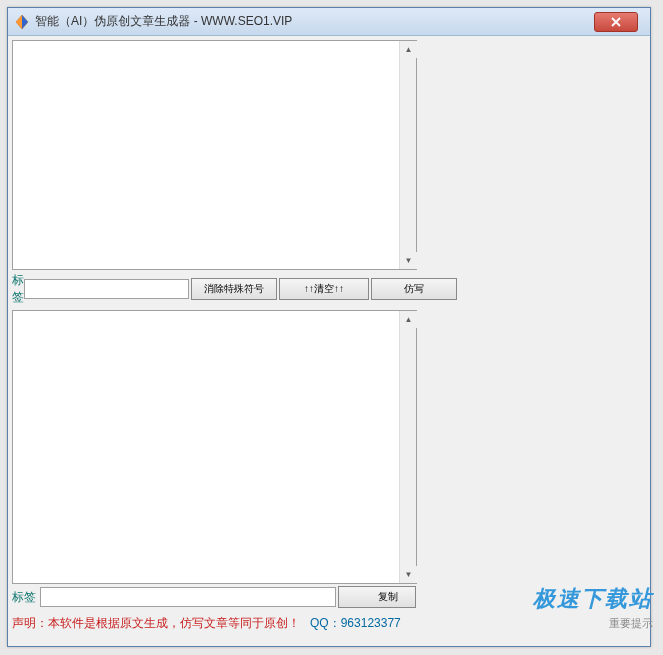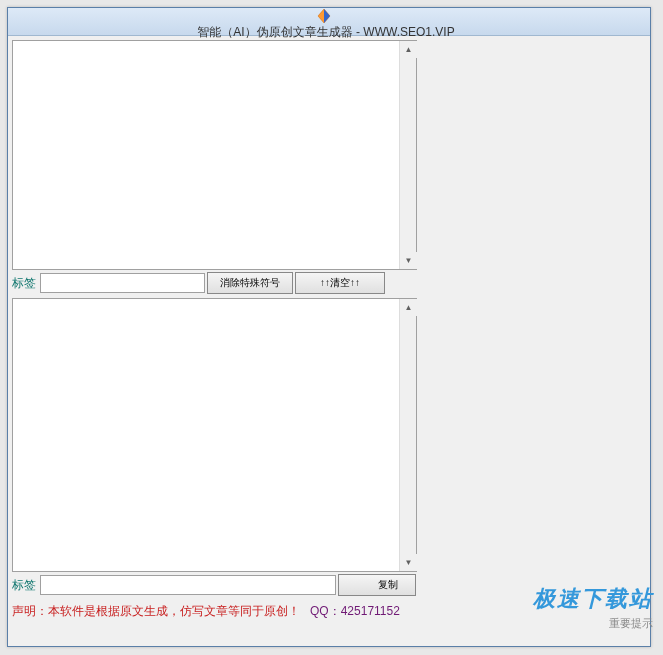--- a/index.html
+++ b/index.html
@@ -21,21 +21,20 @@
       background: #f0f0f0;
       box-shadow: 0 0 3px rgba(0,0,0,0.2);
     }
     .titlebar {
       height: 28px;
       background: linear-gradient(to bottom, #dde9f7, #c7d9ed);
       border-bottom: 1px solid #a0b8d0;
       display: flex;
       align-items: center;
       padding: 0 12px 0 6px;
-      flex-direction: column;
     }
     .titlebar-icon {
       width: 16px;
       height: 16px;
       margin-right: 5px;
       display: inline-flex;
       align-items: center;
       justify-content: center;
     }
     .title-text {
@@ -141,21 +140,21 @@
     .btn-clear { flex: 0 0 90px; }
     .btn-rewrite { flex: 0 0 86px; }
     .btn-copy { flex: 0 0 78px; padding-left: 26px; }
     .warning-box {
       width: 405px;
       color: #c82020;
       font-size: 12px;
       line-height: 18px;
       padding: 2px 0;
     }
-    .qq-num { color: #701a75; }
+    .qq-num { color: #0369a1; }
     .watermark {
       position: absolute;
       right: 10px;
       bottom: 24px;
       text-align: right;
     }
     .watermark-main {
       color: #3498db;
       font-size: 22px;
       font-weight: bold;
@@ -194,40 +193,41 @@
         <div class="scroll-up">▲</div>
         <div class="scroll-down">▼</div>
       </div>
     </div>
 
     <div class="toolbar-row">
       <span class="tag-label">标签</span>
       <input class="tag-input tag-input-top" type="text" value="" style="">
       <button class="btn btn-remove">消除特殊符号</button>
       <button class="btn btn-clear">↑↑清空↑↑</button>
+      <button class="btn btn-rewrite">仿写</button>
     </div>
 
     <div class="textarea-wrap">
       <textarea class="textarea-output" style=""></textarea>
       <div class="scrollbar">
         <div class="scroll-up">▲</div>
         <div class="scroll-down">▼</div>
       </div>
     </div>
 
     <div class="toolbar-row">
       <span class="tag-label">标签</span>
       <input class="tag-input tag-input-bottom" type="text" value="" style="">
       <button class="btn btn-copy">复制</button>
     </div>
 
     <div class="warning-box">
       <div>
         <span>声明：</span><span>本软件是根据原文生成，仿写文章等同于原创！</span>
-        &nbsp;&nbsp;<span class="qq-num">QQ：</span><span class="qq-num">425171152</span>
+        &nbsp;&nbsp;<span class="qq-num">QQ：</span><span class="qq-num">963123377</span>
       </div>
     </div>
   </div>
 </div>
 
 <div class="watermark">
   <div class="watermark-main">极速下载站</div>
   <div class="watermark-sub">重要提示</div>
 </div>
 

